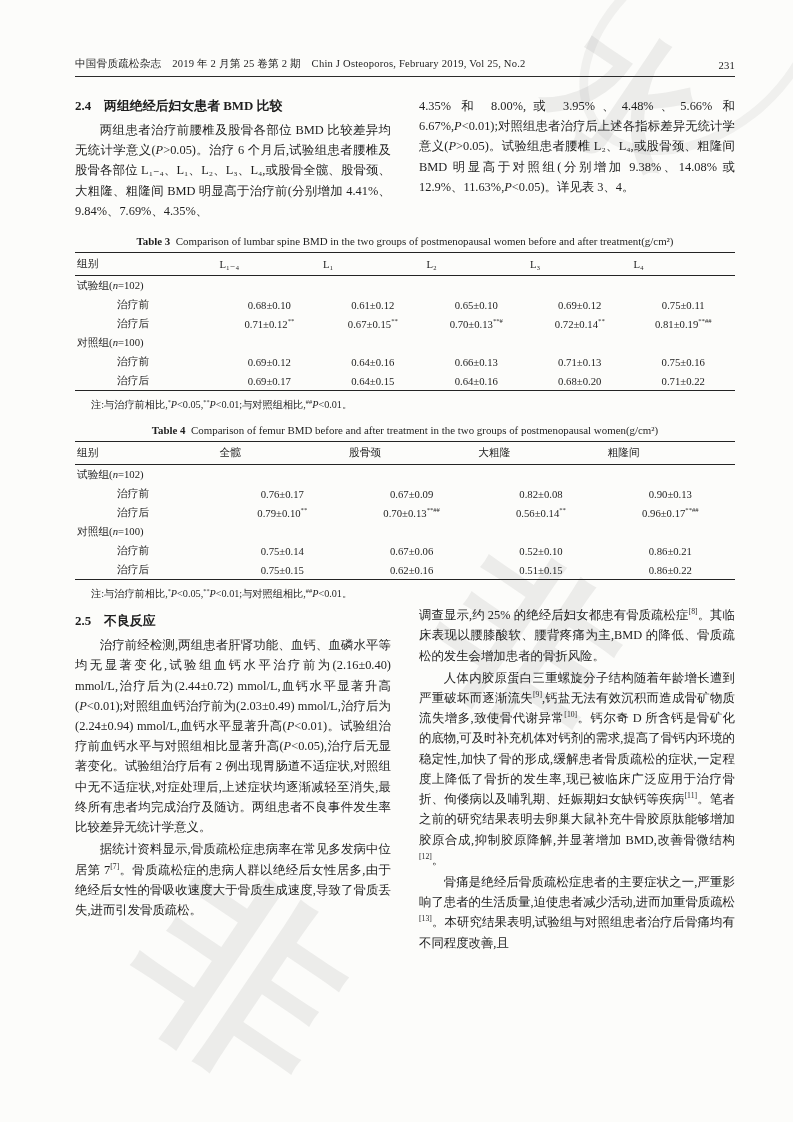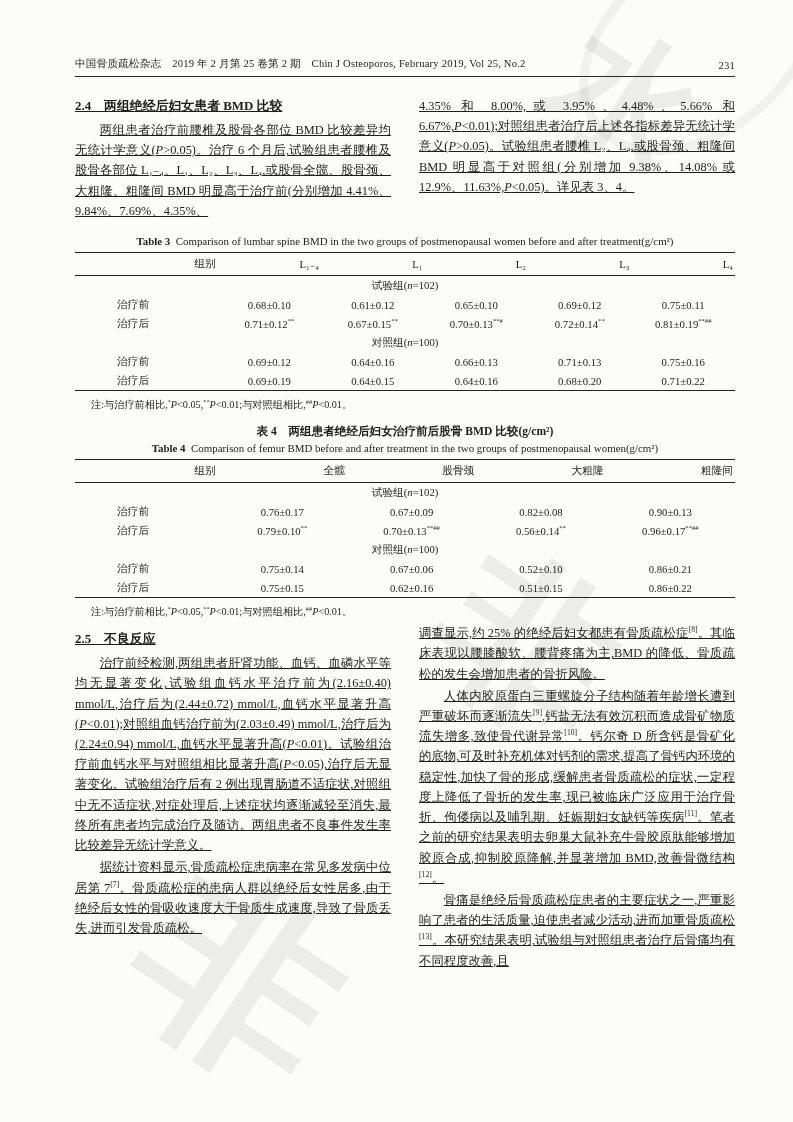--- a/index.html
+++ b/index.html
@@ -10,41 +10,41 @@
   }
   
   .hdr{
     position:absolute;top:57px;left:75px;width:660px;
     border-bottom:1.6px solid #2b2b2b;padding-bottom:5px;
     display:flex;justify-content:space-between;align-items:flex-end;
     font-size:10.6px;letter-spacing:.2px;
   }
   
   .content{position:absolute;top:96px;left:75px;width:660px;}
-  .cols{display:flex;gap:28px;text-decoration:underline;}
+  .cols{display:flex;gap:28px;}
   .col{width:322px;}
   h2.sec{font-size:12.9px;font-weight:bold;margin:8px 0 5px;}
   h2.first{margin-top:2px;}
   p.body{margin:0 0 2px;font-size:12.4px;line-height:1.63;text-align:justify;}
   p.indent{text-indent:2em;}
   sup{font-size:.62em;line-height:0;}
   
   .tbl-block{margin:12px 0 4px;}
   .cap-zh{text-align:center;font-weight:bold;font-size:11.6px;margin:6px 0 3px;}
   .cap-en{text-align:center;font-size:10.9px;margin:0 0 5px;}
   .cap-en .lbl{font-weight:bold;}
   table{width:100%;border-collapse:collapse;font-size:10.7px;table-layout:fixed;}
   thead th{
     border-top:1.5px solid #242424;border-bottom:.9px solid #242424;
-    padding:4px 2px;font-weight:normal;text-align:right;
+    padding:4px 2px;font-weight:normal;text-align:left;
   }
   #table3 th:first-child,#table4 th:first-child{width:21%;}
   tbody td{padding:2.5px 2px;}
   tbody tr:last-child td{border-bottom:1.5px solid #242424;}
-  td.group{text-align:center;}
+  td.group{text-align:left;}
   td.rlabel{text-align:left;padding-left:42px;}
   td.val{text-align:center;}
   .note{font-size:10.2px;margin:7px 0 0;padding-left:16px;}
   
   .ftr{position:absolute;top:1067px;left:0;width:100%;text-align:center;font-size:11px;}
   
   .wm{position:absolute;color:rgba(125,125,125,.12);font-weight:bold;
       pointer-events:none;user-select:none;line-height:1;}
   .wm-ellipse{position:absolute;top:-46px;left:565px;width:250px;height:165px;
       border:9px solid rgba(125,125,125,.09);border-radius:50%;
@@ -122,33 +122,32 @@
             <tr>
               <td class="rlabel">治疗前</td>
               <td class="val">0.69±0.12</td>
               <td class="val">0.64±0.16</td>
               <td class="val">0.66±0.13</td>
               <td class="val">0.71±0.13</td>
               <td class="val">0.75±0.16</td>
             </tr>
             <tr>
               <td class="rlabel">治疗后</td>
-              <td class="val">0.69±0.19</td>
+              <td class="val">0.69±0.17</td>
               <td class="val">0.64±0.15</td>
               <td class="val">0.64±0.16</td>
               <td class="val">0.68±0.20</td>
               <td class="val">0.71±0.22</td>
             </tr>
           </tbody>
         </table>
       <p class="note">注:与治疗前相比,<sup>*</sup><i>P</i>&lt;0.05,<sup>**</sup><i>P</i>&lt;0.01;与对照组相比,<sup>##</sup><i>P</i>&lt;0.01。</p>
     </div>
 
     <div class="tbl-block">
-      <div class="cap-zh">表 4　两组患者绝经后妇女治疗前后股骨 BMD 比较(g/cm²)</div>
       <div class="cap-en">
         <span class="lbl">Table 4</span>&nbsp;
         <span>Comparison of femur BMD before and after treatment in the two groups of postmenopausal women(g/cm²)</span>
       </div>
       <table id="table4">
           <thead>
             <tr>
               <th>组别</th>
               <th>全髋</th>
               <th>股骨颈</th>

